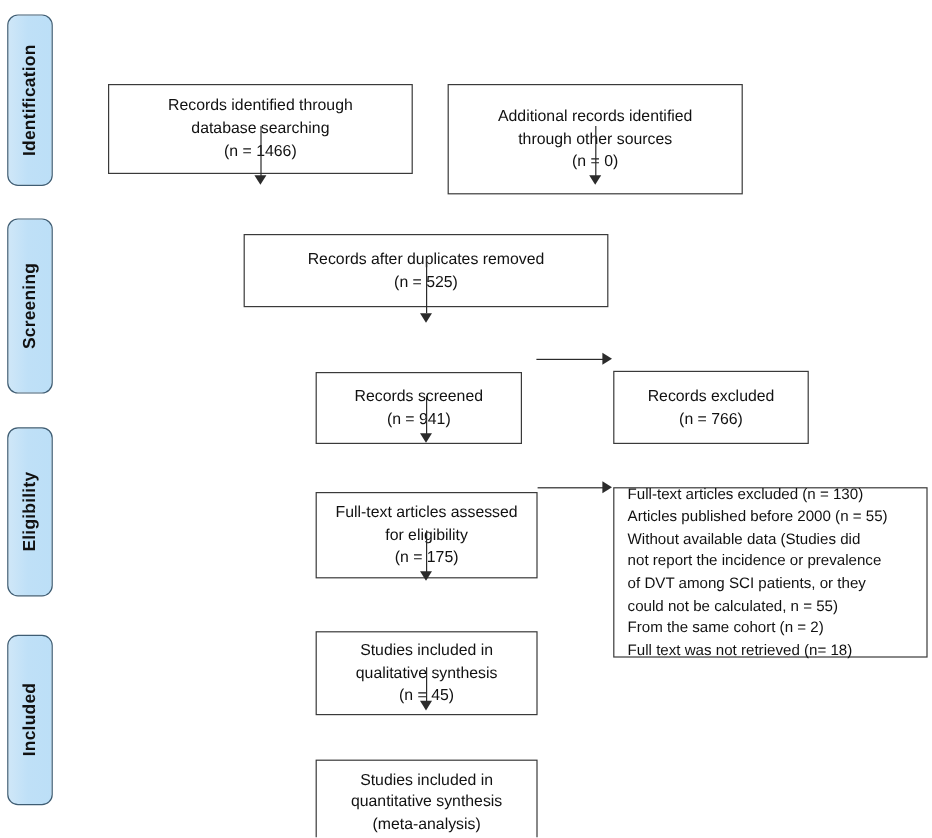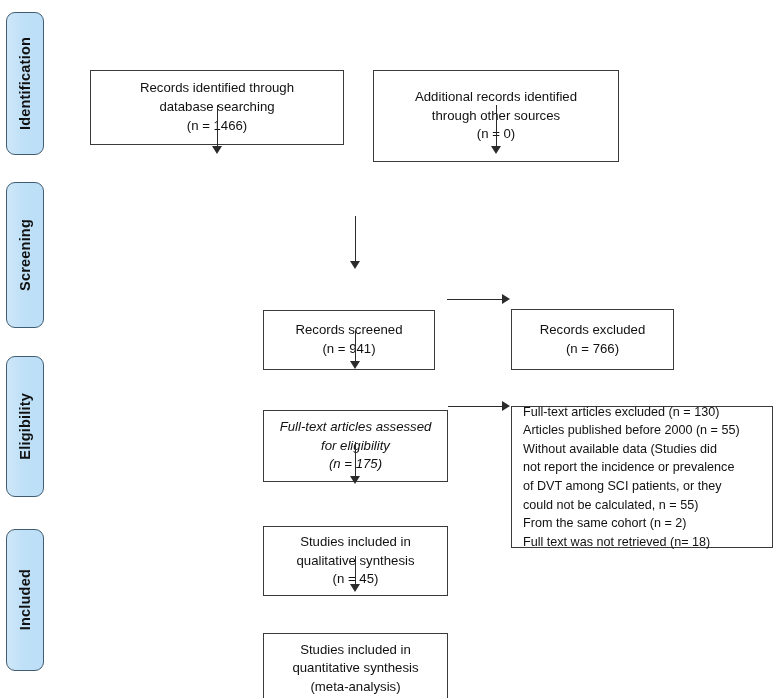--- a/index.html
+++ b/index.html
@@ -132,41 +132,45 @@
 through other sources
 (n =  0)</div>
   </div>
 
   <div class="vline" style="left:217px; top:105px; height:42px;"></div>
   <div class="arrow-down" style="left:212px; top:146px;"></div>
 
   <div class="vline" style="left:496px; top:105px; height:42px;"></div>
   <div class="arrow-down" style="left:491px; top:146px;"></div>
 
+  <div class="box" style="left:203px; top:155px; width:304px; height:61px;">
+    <div class="box-text">Records after duplicates removed
+(n = 525)</div>
+  </div>
 
   <div class="vline" style="left:355px; top:216px; height:45px;"></div>
   <div class="arrow-down" style="left:350px; top:261px;"></div>
 
   <div class="box" style="left:263px; top:270px; width:172px; height:60px;">
     <div class="box-text">Records screened
 (n =  941)</div>
   </div>
 
   <div class="box" style="left:511px; top:269px; width:163px; height:61px;">
     <div class="box-text">Records excluded
 (n =  766)</div>
   </div>
 
   <div class="hline" style="left:447px; top:299px; width:56px;"></div>
   <div class="arrow-right" style="left:502px; top:294px;"></div>
 
   <div class="vline" style="left:355px; top:330px; height:33px;"></div>
   <div class="arrow-down" style="left:350px; top:361px;"></div>
 
-  <div class="box" style="left:263px; top:370px; width:185px; height:72px;font-style:italic;">
+  <div class="box" style="left:263px; top:370px; width:185px; height:72px;">
     <div class="box-text">Full-text articles assessed
 for eligibility
 (n =  175)</div>
   </div>
 
   <div class="box left-align" style="left:511px; top:366px; width:262px; height:142px;">
     <div class="box-text">Full-text articles excluded (n = 130)
 Articles published before 2000 (n = 55)
 Without available data (Studies did
 not report the incidence or prevalence

